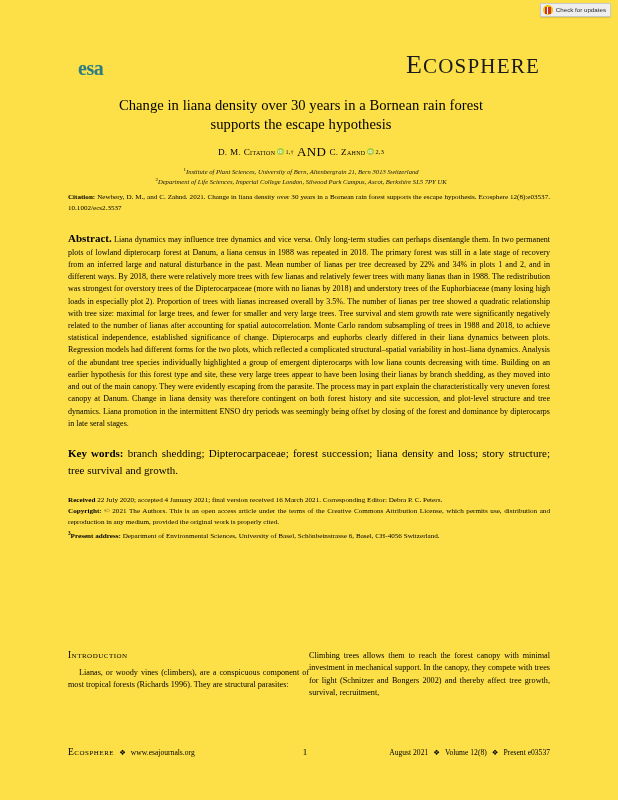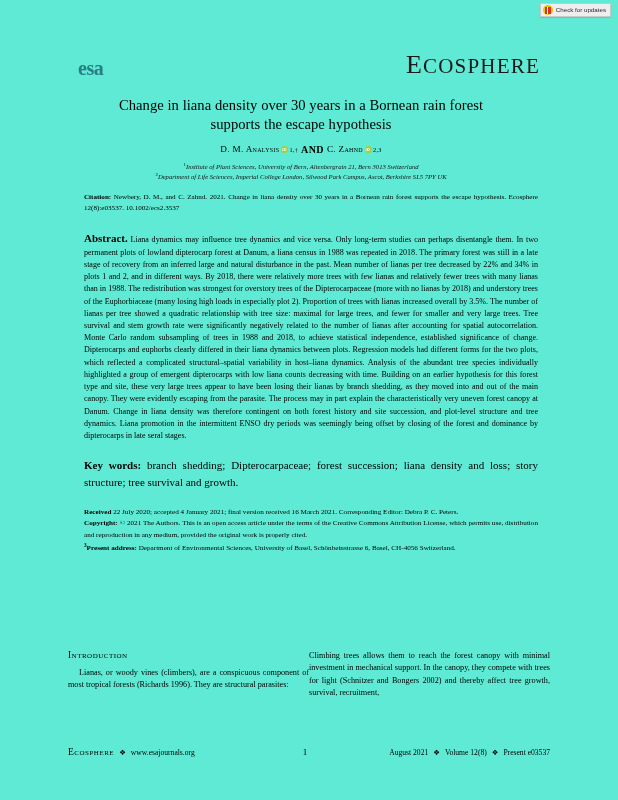--- a/index.html
+++ b/index.html
@@ -12,21 +12,21 @@
     height: 800px;
     position: relative;
     font-family: "Liberation Serif", "DejaVu Serif", serif;
     color: #000000;
     overflow: hidden;
   }
 
   .page {
     position: absolute;
     inset: 0;
-    background: #5eead4;
+    background: #fde047;
   }
 
   
   .crossmark {
     position: absolute;
     top: 3px;
     right: 7px;
     display: flex;
     align-items: center;
     gap: 3px;
@@ -136,39 +136,38 @@
     position: absolute;
     left: 0; top: 0; right: 0; bottom: 0;
     color: #fff;
     font-family: "Liberation Sans", sans-serif;
     font-size: 4.2px;
     font-weight: bold;
     line-height: 7px;
     text-align: center;
   }
   .sup { font-size: 6.2px; vertical-align: super; }
-  .authors .and { font-size: 10px; letter-spacing: .4px; padding: 0 2px; font-weight: bold; }
+  .authors .and { font-size: 13px; letter-spacing: .4px; padding: 0 2px; }
 
   .affiliations {
     margin-top: 6px;
     font-size: 6.6px;
     font-style: italic;
     line-height: 1.45;
     color: #141414;
   }
   .affiliations div { white-space: nowrap; }
   .affiliations .num { font-style: normal; font-size: 5px; vertical-align: super; }
 
   
   .abstract-area {
     position: absolute;
     top: 192px;
     left: 68px;
-    right: 80px;
-    margin-left: 16px;
+    right: 68px;
   }
   .citation {
     font-size: 7.1px;
     line-height: 1.55;
     text-align: justify;
     margin-bottom: 16px;
   }
   .citation b { font-weight: bold; }
 
   .abstract {
@@ -279,21 +278,21 @@
     <div class="journal-name"><span class="cap">E</span><span>COSPHERE</span></div>
   </div>
 
   <div class="title-block">
     <h1 class="article-title">
       <span>Change in liana density over 30 years in a Bornean rain forest</span><br>
       <span>supports the escape hypothesis</span>
     </h1>
 
     <div class="authors">
-      <span class="sc">D. M. Analysis</span>
+      <span class="sc">D. M. Citation</span>
         <span class="orcid"></span>
         <span class="sup">1,†</span>
         <span class="and">AND</span>
         <span class="sc">C. Zahnd</span>
         <span class="orcid"></span>
         <span class="sup">2,3</span>
     </div>
 
     <div class="affiliations">
       <div><span class="num">1</span><span>Institute of Plant Sciences, University of Bern, Altenbergrain 21, Bern 3013 Switzerland</span></div>

